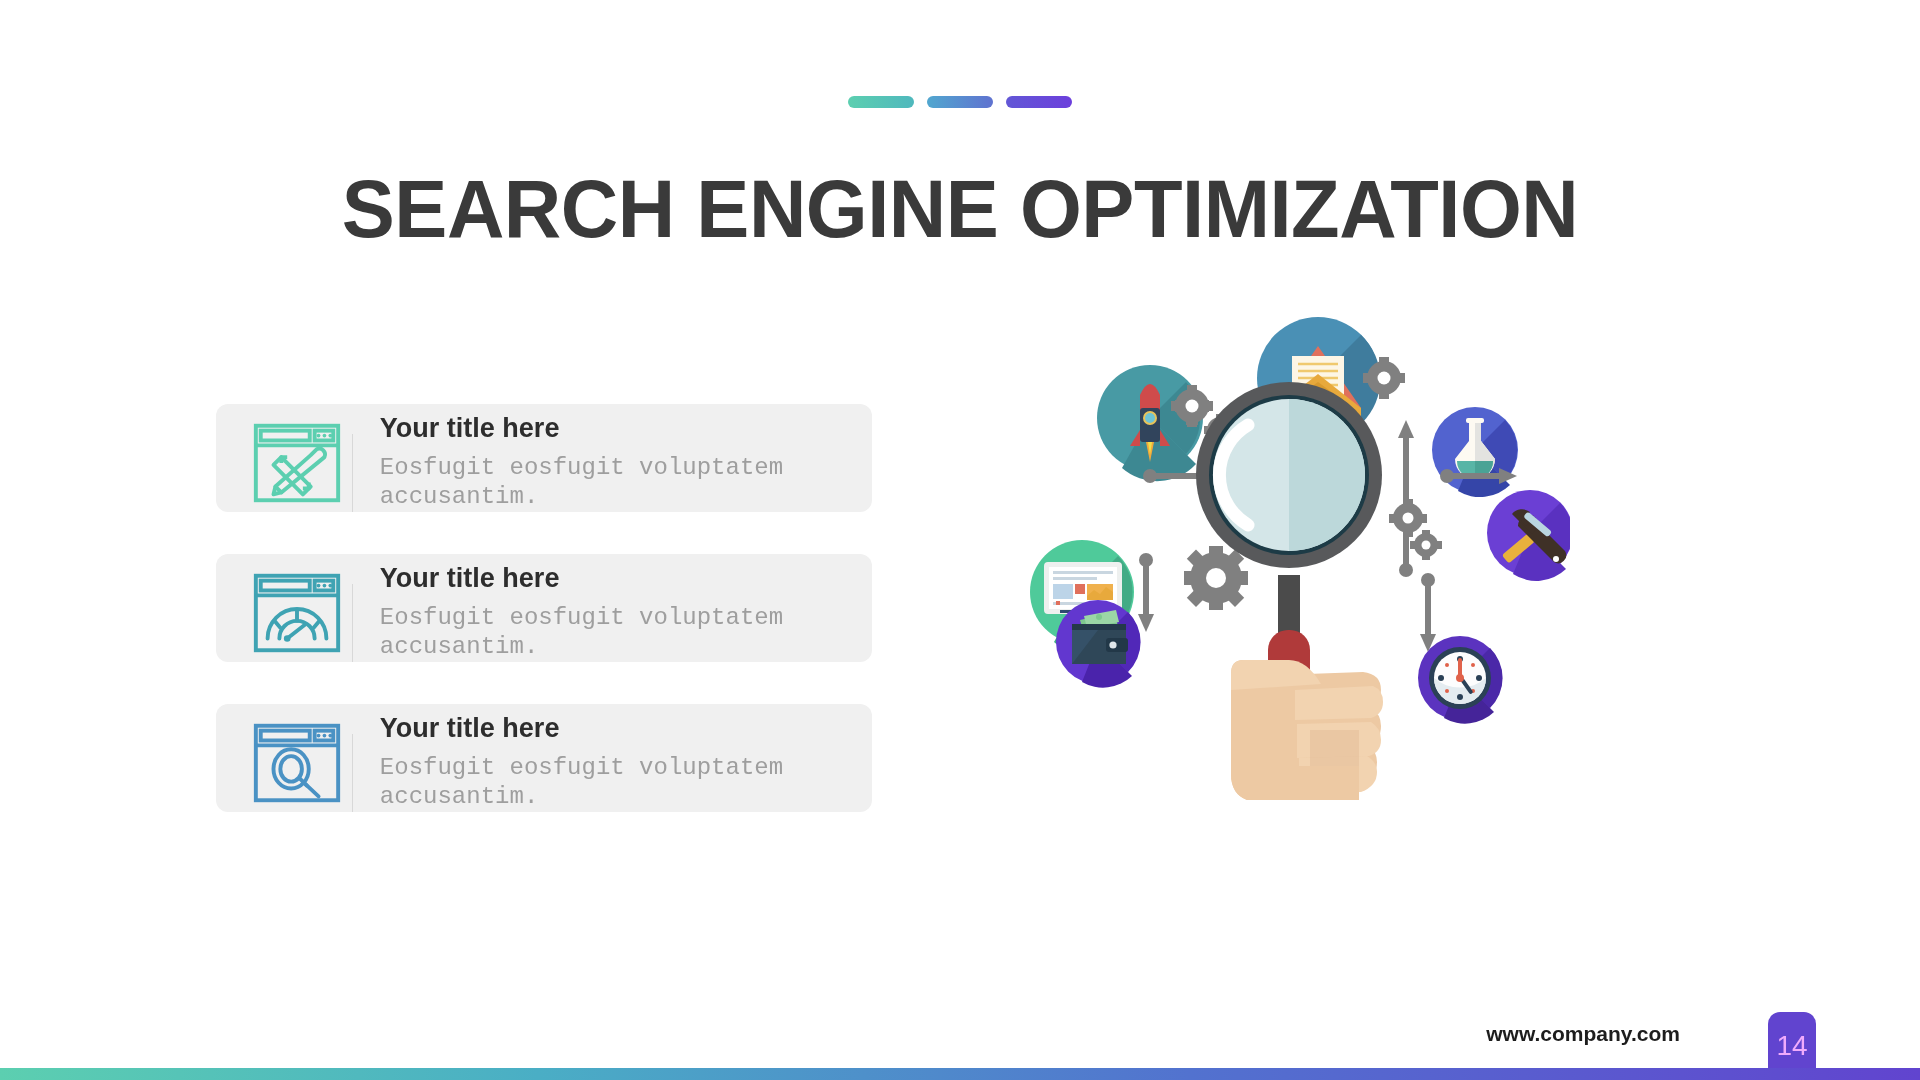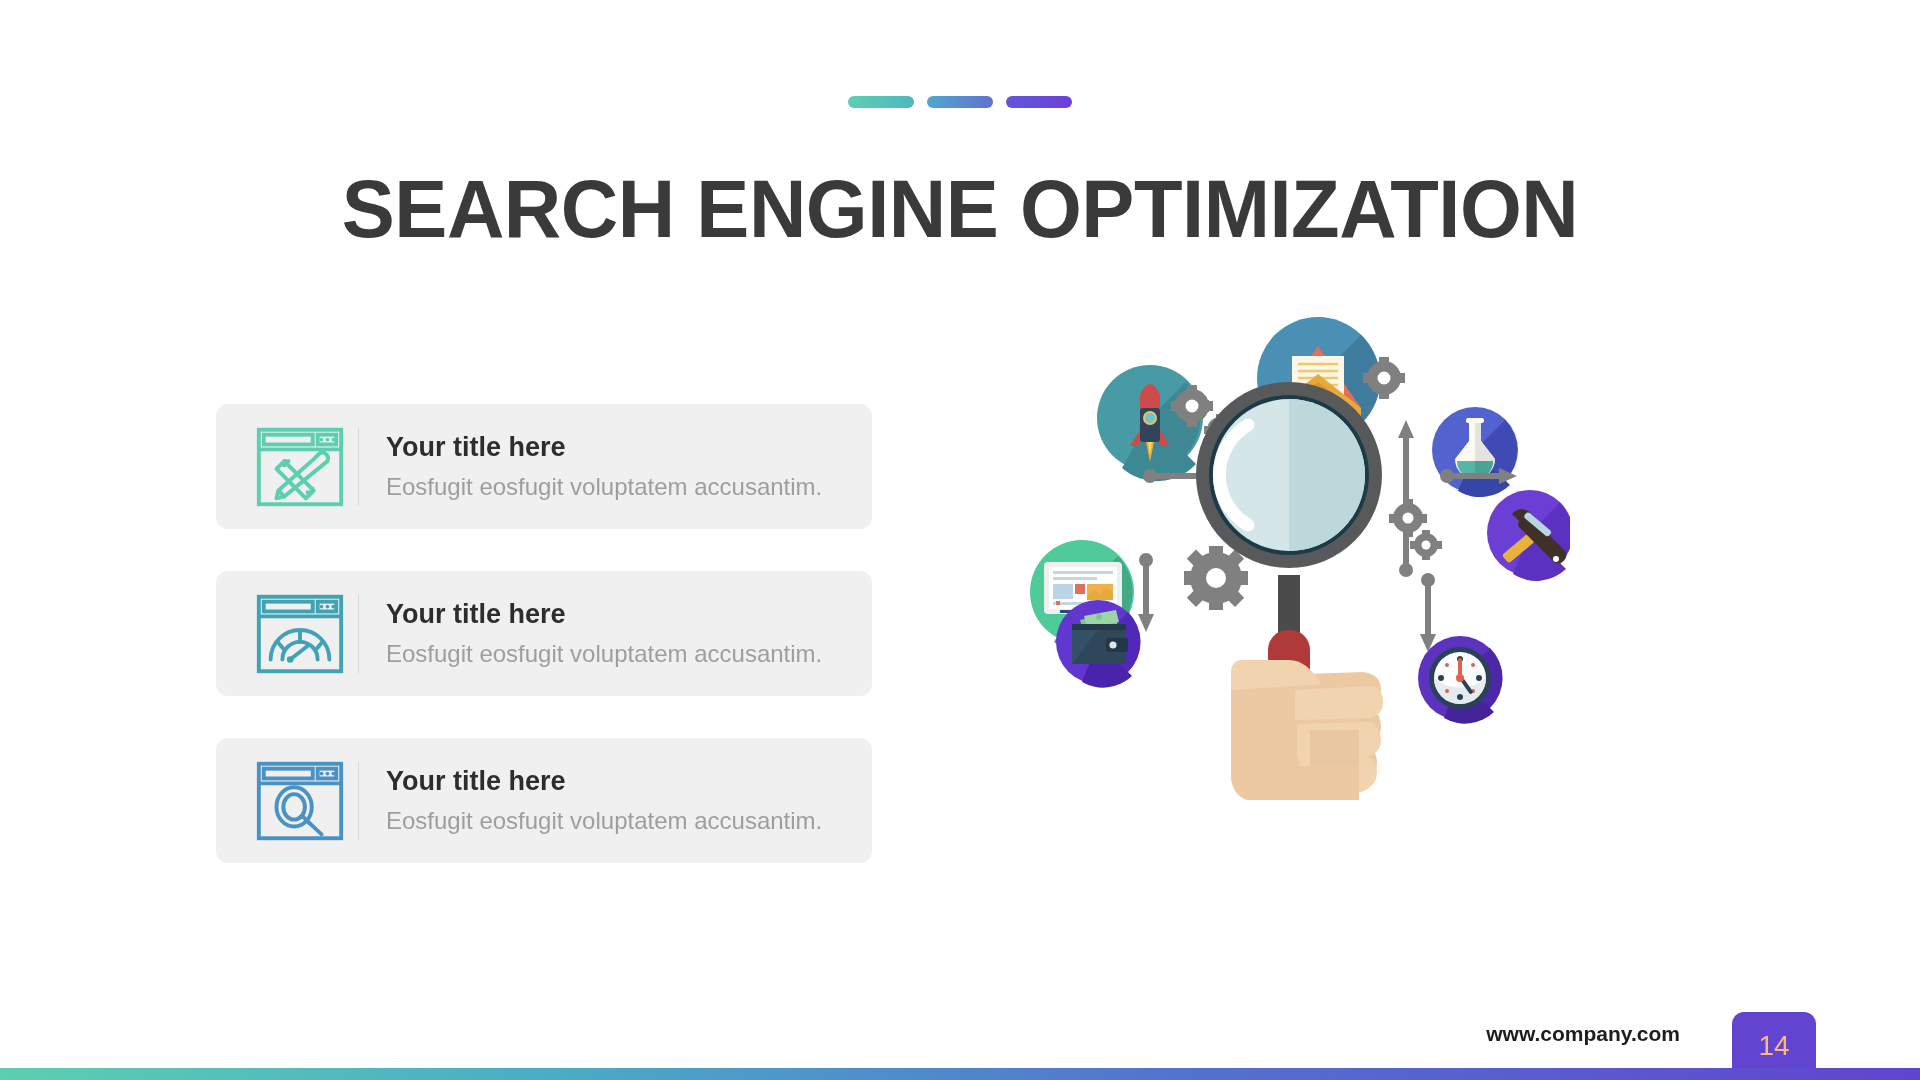--- a/index.html
+++ b/index.html
@@ -28,47 +28,47 @@
     letter-spacing:-0.5px;
     color:#3a3a3a;
     transform:scaleX(0.97);
     white-space:nowrap;
   }
 
   
   .cards{position:absolute;left:216px;top:404px;width:656px;}
   .card{
     position:relative;
-    width:656px;height:125px;
+    width:656px;height:108px;
     background:#f0f0f0;
     border-radius:12px;
     margin-bottom:42px;
-    display:flex;align-items:center;
+    display:flex;align-items:flex-end;
   }
   .card-icon{width:104px;margin-left:32px;display:flex;align-items:center;justify-content:center;}
   .card-div{width:1px;height:78px;background:#d8d8d8;margin-left:6px;}
   .card-text{margin-left:27px;}
   .card-title{font-size:27px;font-weight:bold;color:#2d2d2d;line-height:1.2;}
-  .card-sub{font-size:24px;color:#9e9e9e;margin-top:10px;line-height:1.2;}
+  .card-sub{font-size:24px;color:#9e9e9e;margin-top:10px;line-height:1.2;font-family:Liberation Mono, monospace;}
 
   
   .illus{position:absolute;left:1010px;top:290px;width:560px;height:700px;}
 
   
   .footer-url{
     position:absolute;right:240px;bottom:34px;
     font-size:21px;font-weight:bold;color:#1d1d1d;
   }
   .page-badge{
     position:absolute;right:104px;bottom:0px;
-    width:84px;height:68px;
+    width:48px;height:68px;
     background:#6144cf;
     border-radius:12px 12px 0 0;
     display:flex;align-items:center;justify-content:center;
-    color:#fdba74;font-size:28px;text-align:center;
+    color:#f0abfc;font-size:28px;text-align:center;
   }
   .bottom-bar{
     position:absolute;left:0;bottom:0;width:1920px;height:12px;
     background:linear-gradient(90deg,#5ccfb0 0%,#4aaec5 28%,#5272cf 62%,#6144cf 100%);
   }
 </style>
 </head>
 <body>
 
 <div class="slide">

